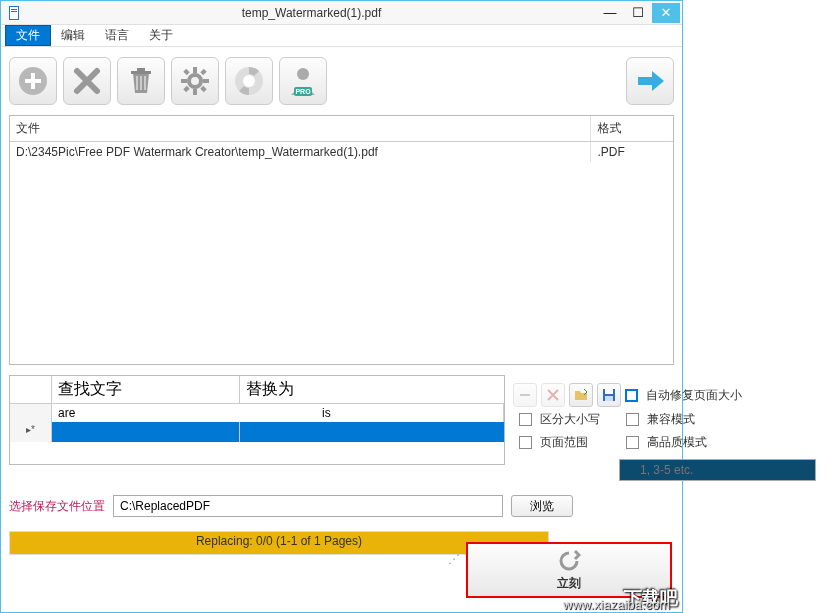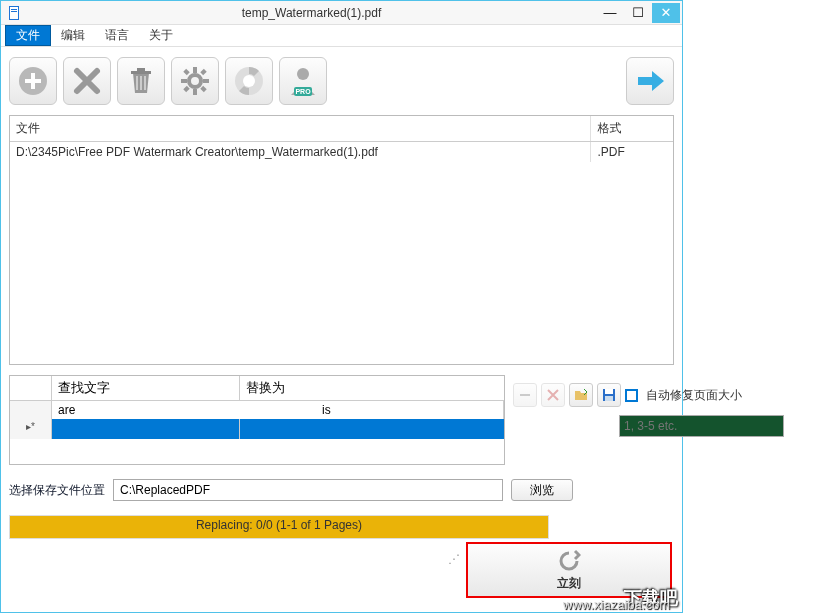--- a/index.html
+++ b/index.html
@@ -21,43 +21,43 @@
 .file-table { border: 1px solid #bbb; background: #fff; height: 250px; display: flex; flex-direction: column; }
 .ft-head { display: flex; border-bottom: 1px solid #ccc; background: #fff; }
 .ft-col { font-size: 12px; padding: 4px 6px; color: #333; }
 .ft-col-file { width: 700px; border-right: 1px solid #e0e0e0; }
 .ft-col-fmt { width: 96px; }
 .ft-row { display: flex; font-size: 12px; color: #333; }
 .ft-cell { padding: 3px 6px; }
 .mid-section { display: flex; margin-top: 10px; gap: 8px; }
 .replace-table { border: 1px solid #bbb; background: #fff; width: 505px; height: 90px; }
 .rt-head { display: flex; border-bottom: 1px solid #ccc; }
-.rt-th { font-size: 13px; padding: 3px 6px; }
+.rt-th { font-size: 16px; padding: 3px 6px; }
 .rt-th-handle { width: 42px; border-right: 1px solid #ccc; }
 .rt-th-find { width: 188px; border-right: 1px solid #ccc; }
 .rt-th-replace { width: 264px; }
 .rt-row { display: flex; }
 .rt-handle { width: 42px; border-right: 1px solid #ccc; font-size: 10px; color: #555; text-align: center; padding: 2px; background: #f5f5f5; }
 .rt-cell { font-size: 12px; padding: 2px 6px; }
 .rt-cell-find { width: 188px; border-right: 1px solid #ccc; }
 .rt-cell-replace { width: 264px; }
 .rt-row.blank .rt-cell { background: #0078d4; height: 20px; }
 .rt-row.blank .rt-handle { height: 20px; }
 .options { flex: 1; display: flex; flex-direction: column; gap: 4px; margin-top: 8px; }
 .opt-row { display: flex; align-items: center; gap: 4px; }
 .mini-btn { width: 24px; height: 24px; border: 1px solid #ccc; border-radius: 3px; background: linear-gradient(#fdfdfd,#ececec); display: flex; align-items: center; justify-content: center; cursor: pointer; }
 .mini-btn.disabled { opacity: 0.5; cursor: default; }
 .chk { width: 13px; height: 13px; border: 1px solid #888; background: #fff; display: inline-block; margin-right: 4px; }
 .chk.outlined { border: 2px solid #0078d4; }
 .opt-label { font-size: 12px; color: #333; }
 .opt-col { display: flex; flex-direction: column; gap: 6px; margin-left: 6px; }
 .opt-row2 { display: flex; align-items: center; gap: 10px; margin-top: 4px; }
-.page-input { flex: 1; height: 22px; border: 1px solid #aaa; font-size: 12px; padding: 2px 4px; color: #999; background: #14532d; }
+.page-input { flex: 1; height: 22px; border: 1px solid #aaa; font-size: 12px; padding: 2px 20px; color: #999; background: #0c4a6e; }
 .save-row { display: flex; align-items: center; gap: 8px; margin-top: 14px; }
-.save-label { font-size: 12px; color: #0f172a; }
+.save-label { font-size: 12px; color: #be185d; }
 .save-input { width: 390px; height: 22px; border: 1px solid #aaa; font-size: 12px; padding: 2px 6px; }
 .browse-btn { width: 62px; height: 22px; border: 1px solid #aaa; background: linear-gradient(#fdfdfd,#ececec); font-size: 12px; border-radius: 3px; cursor: pointer; display: flex; align-items: center; justify-content: center; }
 .action-btn { width: 206px; height: 56px; border: 2px solid #e00; background: linear-gradient(#fdfdfd,#e8e8e8); display: flex; flex-direction: column; align-items: center; justify-content: center; cursor: pointer; position: absolute; right: 10px; bottom: 14px; }
 .action-btn-label { font-size: 12px; color: #333; margin-top: 2px; font-weight: bold; }
 .status { font-size: 12px; color: #333; text-align: center; padding: 6px; }
 .status-wrap { border: 1px solid #ddd; background: #eab308; width: 540px; height: 24px; display:flex; align-items:flex-end; justify-content:center; margin-top: 14px; }
 .grip { position: absolute; right: 222px; bottom: 46px; font-size: 12px; color: #999; }
 .site-wm { position: absolute; right: 4px; bottom: 2px; font-family: Arial; color: #fff; font-weight: bold; text-shadow: 1px 1px 2px #000, -1px -1px 2px #000; font-size: 18px; pointer-events:none; }
 .site-wm-sub { position: absolute; right: 12px; bottom: 0; font-size: 13px; color: #ddd; text-shadow: 1px 1px 1px #000; pointer-events:none; }
 </style>
@@ -202,20 +202,42 @@
           <div class="mini-btn">
               <svg width="14" height="14">
                 <rect x="1" y="1" width="12" height="12" fill="#2a6fc9"></rect>
                 <rect x="3" y="1" width="8" height="5" fill="#fff"></rect>
                 <rect x="3" y="8" width="8" height="5" fill="#cde"></rect>
               </svg>
             </div>
           <span class="chk outlined"></span>
           <span class="opt-label">自动修复页面大小</span>
         </div>
+        <div style="display:flex; gap:20px;">
+          <div class="opt-col">
+            <div class="opt-row">
+                <span class="chk"></span>
+                <span class="opt-label">区分大小写</span>
+              </div>
+            <div class="opt-row">
+                <span class="chk"></span>
+                <span class="opt-label">页面范围</span>
+              </div>
+          </div>
+          <div class="opt-col">
+            <div class="opt-row">
+                <span class="chk"></span>
+                <span class="opt-label">兼容模式</span>
+              </div>
+            <div class="opt-row">
+                <span class="chk"></span>
+                <span class="opt-label">高品质模式</span>
+              </div>
+          </div>
+        </div>
         <div class="opt-row2">
           <div style="width:96px;"></div>
           <input class="page-input" placeholder="1, 3-5 etc." style="">
         </div>
       </div>
     </div>
 
     <div class="save-row">
       <span class="save-label">选择保存文件位置</span>
       <input class="save-input" value="C:\ReplacedPDF" style="">

